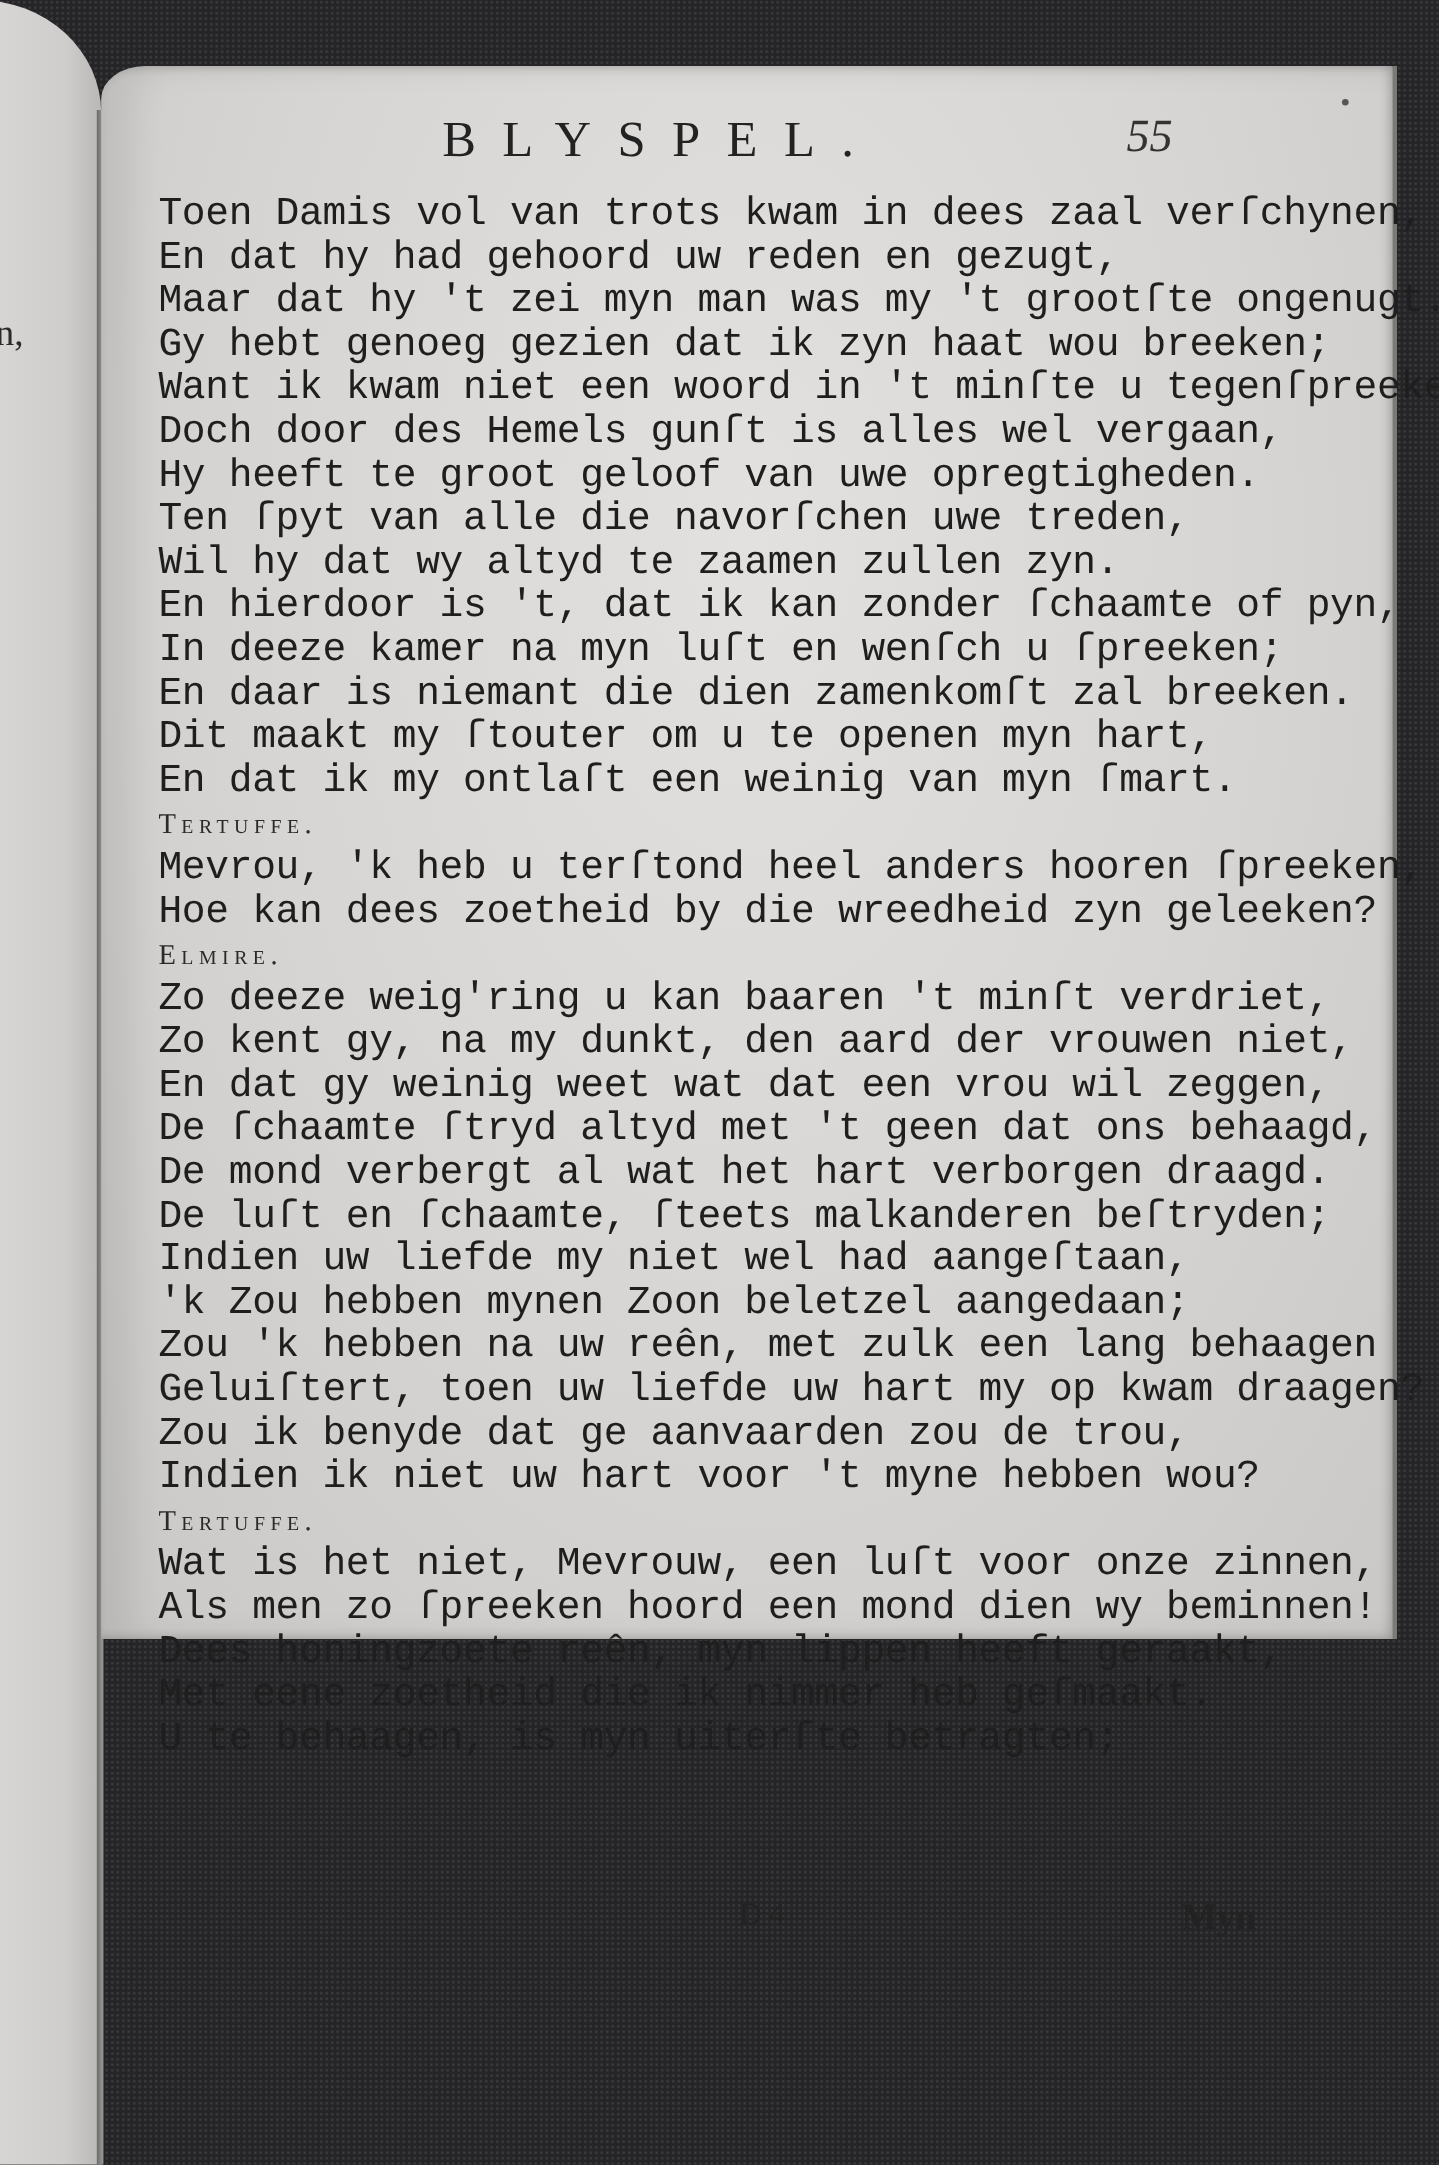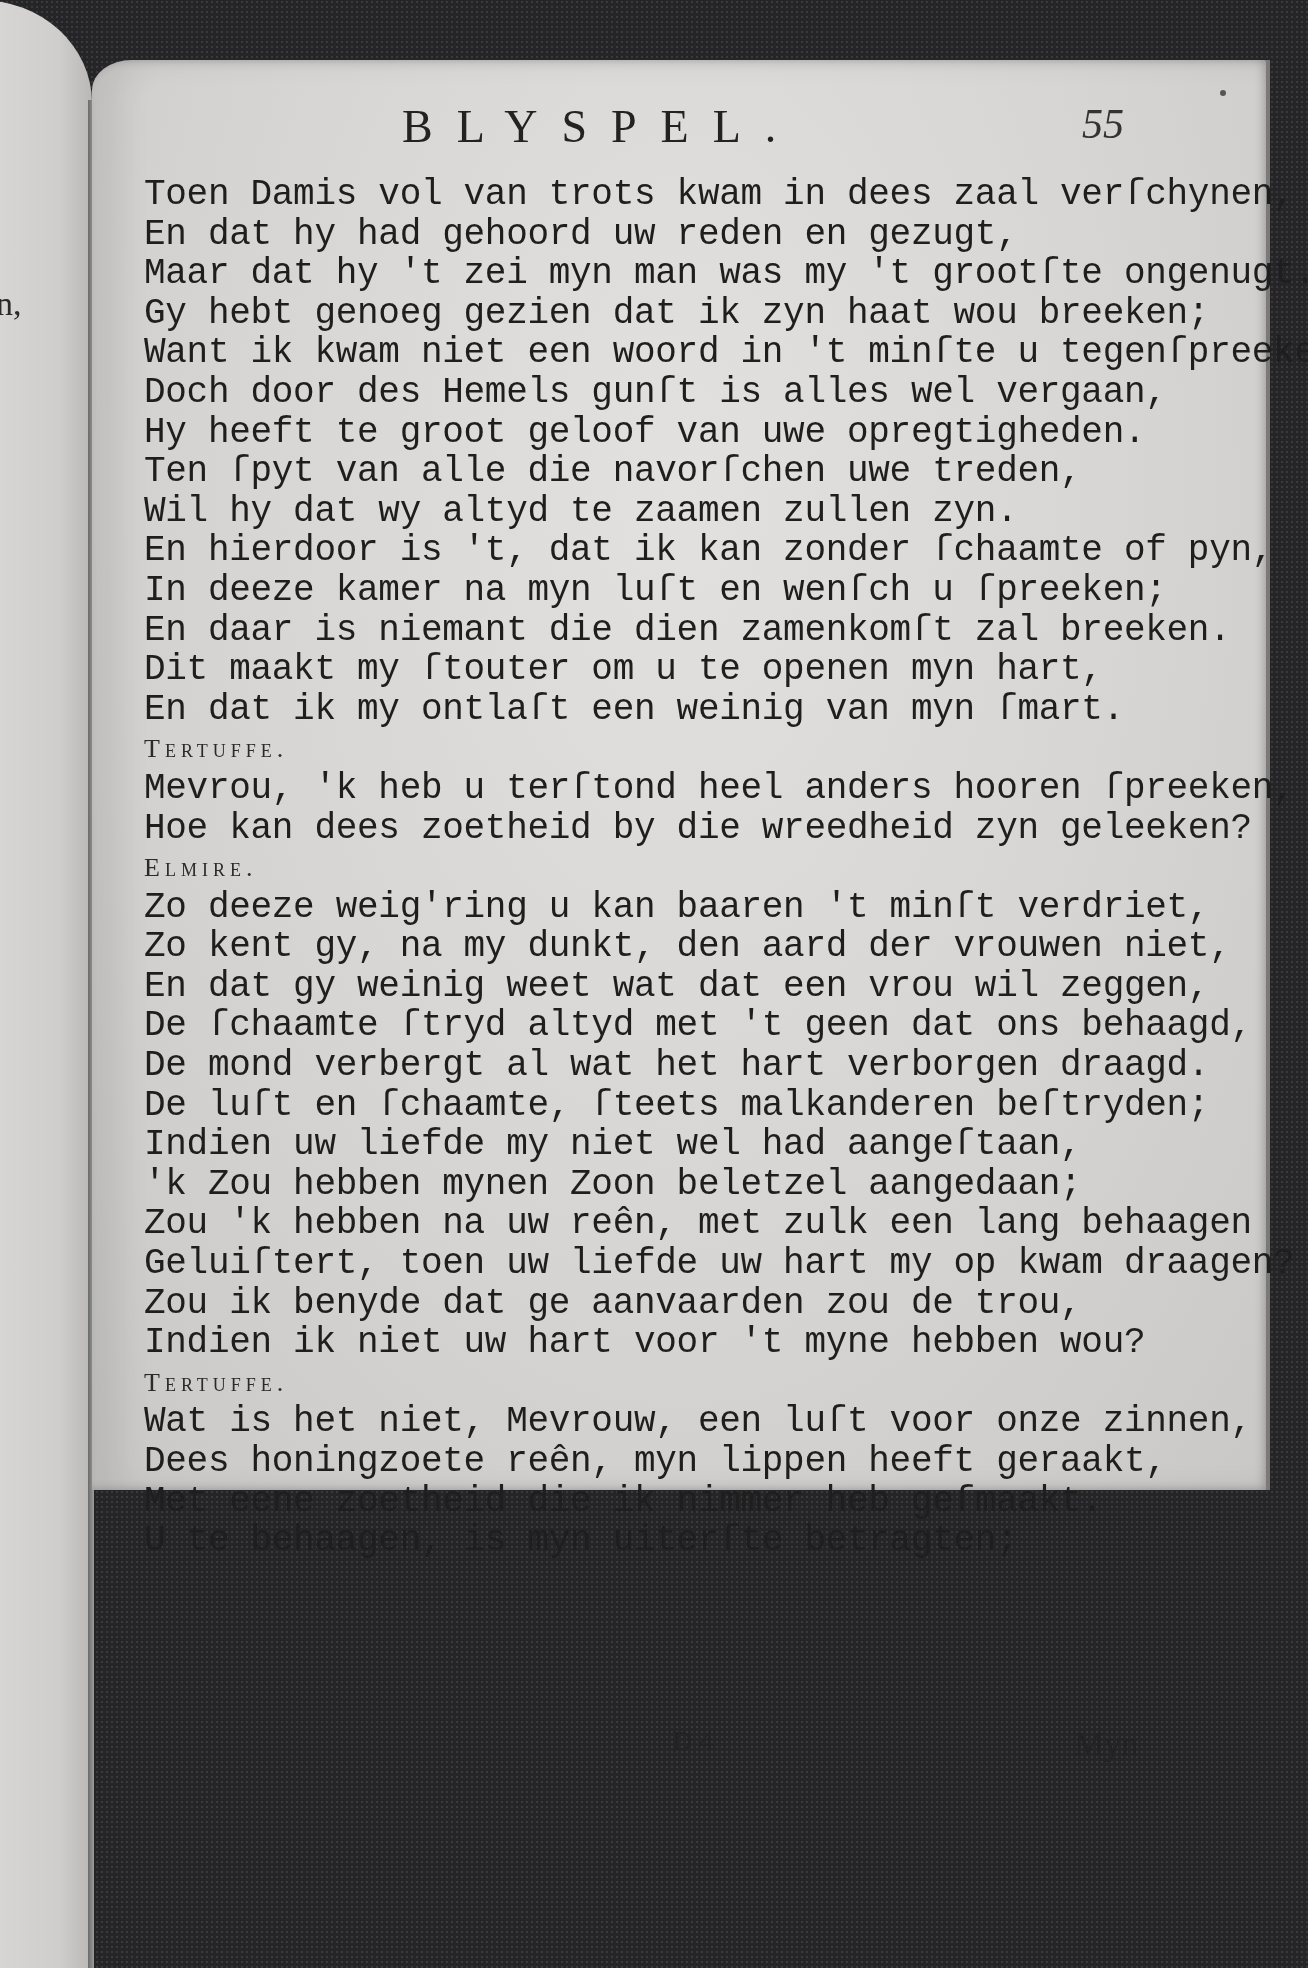--- a/index.html
+++ b/index.html
@@ -75,21 +75,21 @@
   .running-title {
     position: absolute;
     left: 310px;
     top: 0;
     font-size: 46px;
     letter-spacing: 24px;
     color: #222;
   }
   .page-number {
     position: absolute;
-    left: 990px;
+    left: 932px;
     top: 0;
     font-size: 42px;
     color: #333;
     font-style: italic;
   }
   .body-text {
     position: absolute;
     left: 52px;
     top: 115px;
     width: 1080px;
@@ -124,21 +124,21 @@
     left: 580px;
     top: 0;
     font-size: 28px;
     color: #222;
   }
   .catchword {
     position: absolute;
     left: 982px;
     top: 0;
     font-size: 34px;
-    font-weight: normal;
+    font-weight: bold;
     color: #222;
   }
   .speck {
     position: absolute;
     left: 1128px;
     top: 30px;
     width: 6px;
     height: 6px;
     border-radius: 50%;
     background: #555;
@@ -189,20 +189,21 @@
       <div class="line">De mond verbergt al wat het hart verborgen draagd.</div>
       <div class="line">De luſt en ſchaamte, ſteets malkanderen beſtryden;</div>
       <div class="line">Indien uw liefde my niet wel had aangeſtaan,</div>
       <div class="line">'k Zou hebben mynen Zoon beletzel aangedaan;</div>
       <div class="line">Zou 'k hebben na uw reên, met zulk een lang behaagen</div>
       <div class="line">Geluiſtert, toen uw liefde uw hart my op kwam draagen?</div>
       <div class="line">Zou ik benyde dat ge aanvaarden zou de trou,</div>
       <div class="line">Indien ik niet uw hart voor 't myne hebben wou?</div>
       <div class="speaker">Tertuffe.</div>
       <div class="line">Wat is het niet, Mevrouw, een luſt voor onze zinnen,</div>
+      <div class="line">Als men zo ſpreeken hoord een mond dien wy beminnen!</div>
       <div class="line">Dees honingzoete reên, myn lippen heeft geraakt,</div>
       <div class="line">Met eene zoetheid die ik nimmer heb geſmaakt.</div>
       <div class="line">U te behaagen, is myn uiterſte betragten;</div>
     </div>
 
   <div class="footer">
     <span class="signature">D 4</span>
     <span class="catchword">Myn</span>
   </div>
 </div>

